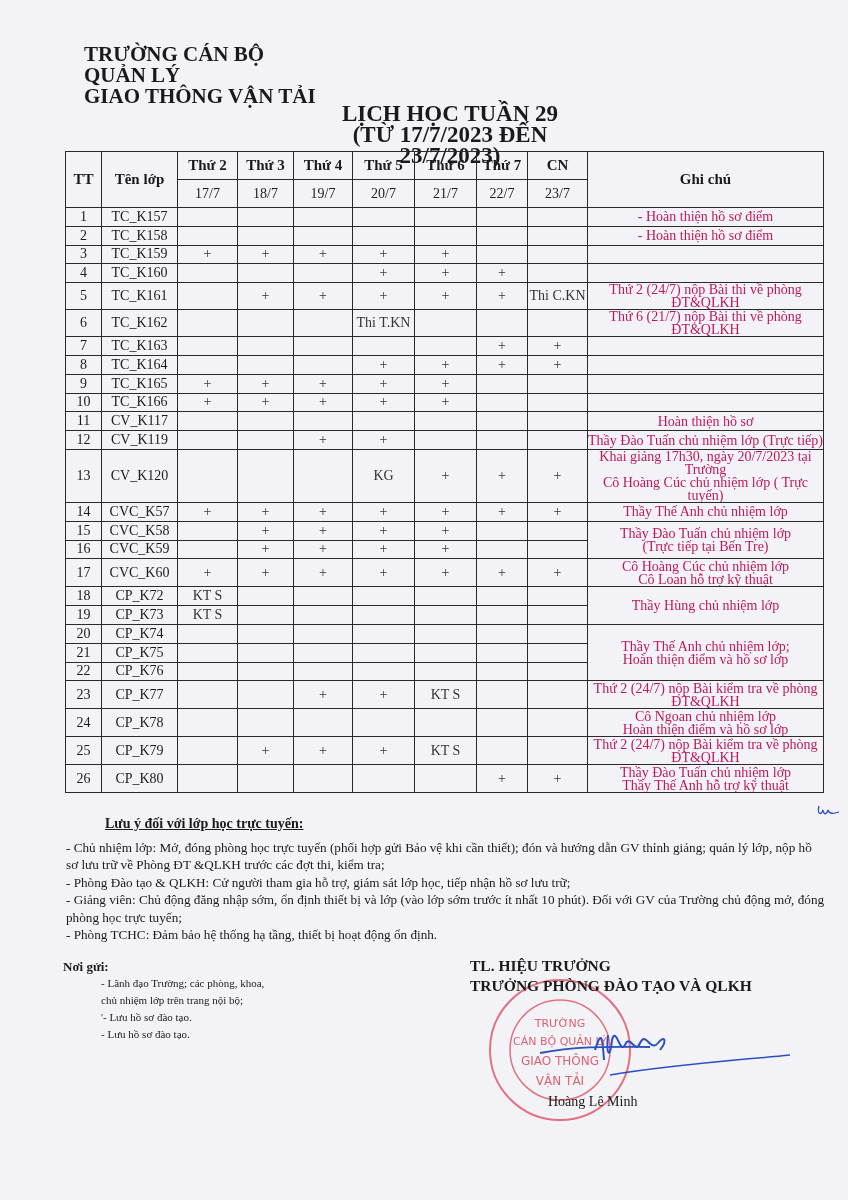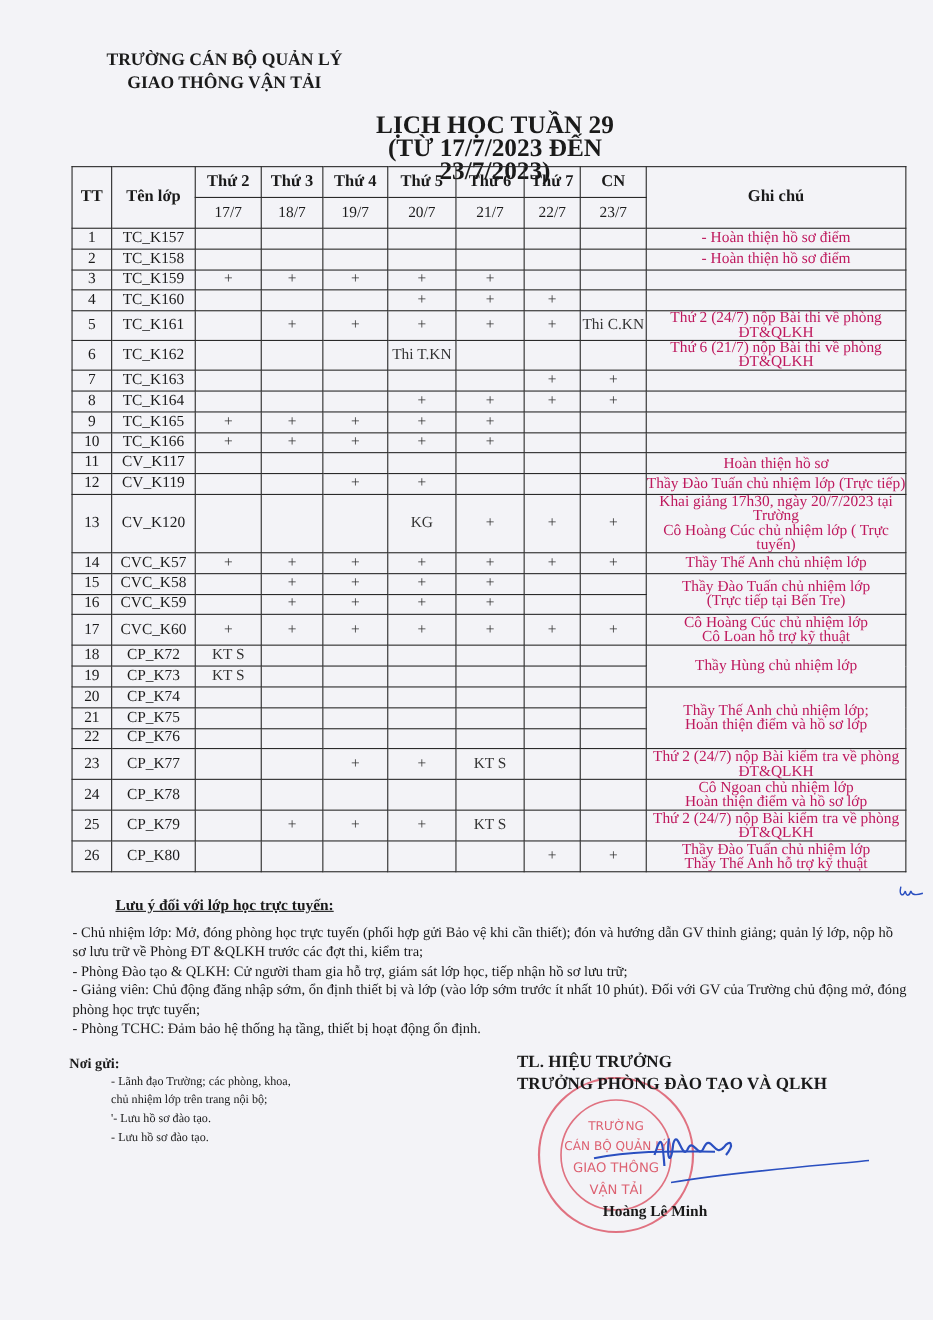--- a/index.html
+++ b/index.html
@@ -1,38 +1,38 @@
 <!DOCTYPE html>
 <html><head>
 <meta charset="utf-8">
 <style>
   html, body { margin:0; padding:0; }
   body { width:848px; height:1200px; background:#f3f3f7; position:relative; overflow:hidden;
          font-family:"Liberation Serif", "DejaVu Serif", serif; color:#1a1a1a; }
-  .org { position:absolute; top:44px; left:84px; width:240px; text-align:center; font-weight:bold; font-size:16px; line-height:21px; }
+  .org { position:absolute; top:44px; left:84px; width:240px; text-align:left; font-weight:bold; font-size:21px; line-height:21px; }
   .title { position:absolute; top:103px; left:300px; width:300px; text-align:center; font-weight:bold; font-size:23px; line-height:21px; }
   table.sched { position:absolute; top:151px; left:65px; width:758px; border-collapse:collapse; table-layout:fixed; }
   table.sched td, table.sched th { border:1.3px solid #2a2a2a; padding:0; text-align:center; vertical-align:middle; font-size:14px; overflow:hidden; }
   table.sched th { font-weight:bold; font-size:15px; }
   .h1 { height:28px; } .h2 { height:28px; }
   tr.r { height:18.8px; }
   tr.r2 { height:28px; }
   td.name { text-align:left; padding-left:3px; font-size:14px; }
   td.tt { font-size:14px; }
   td.cell { font-size:15px; color:#333; }
   td.small { font-size:8px; }
   td.note { font-size:10.5px; line-height:13px; color:#be185d; }
   .ghichu { font-size:16px; }
   .notes { position:absolute; top:815px; left:66px; width:760px; font-size:13.2px; line-height:17.5px; }
   .notes .head { font-weight:bold; text-decoration:underline; font-size:14px; margin-left:39px; margin-bottom:6px; }
   .recv { position:absolute; top:958px; left:63px; font-size:12px; line-height:17px; }
   .recv .rh { font-weight:bold; font-size:13px; }
   .recv .ri { margin-left:38px; font-size:11px; }
   .sign { position:absolute; top:956px; left:470px; width:330px; font-weight:bold; font-size:15.5px; line-height:20px; }
-  .signer { position:absolute; top:1094px; left:548px; font-weight:bold; font-size:14px; }
+  .signer { position:absolute; top:1094px; left:548px; font-weight:normal; font-size:14px; }
   .stamp { position:absolute; left:485px; top:975px; width:150px; height:150px; }
   .sigline { position:absolute; left:500px; top:1005px; width:300px; height:90px; }
   .initial { position:absolute; left:815px; top:800px; width:30px; height:22px; }
 </style>
 </head>
 <body>
 
 <div class="org">
   <div>TRƯỜNG CÁN BỘ QUẢN LÝ</div>
   <div>GIAO THÔNG VẬN TẢI</div>

